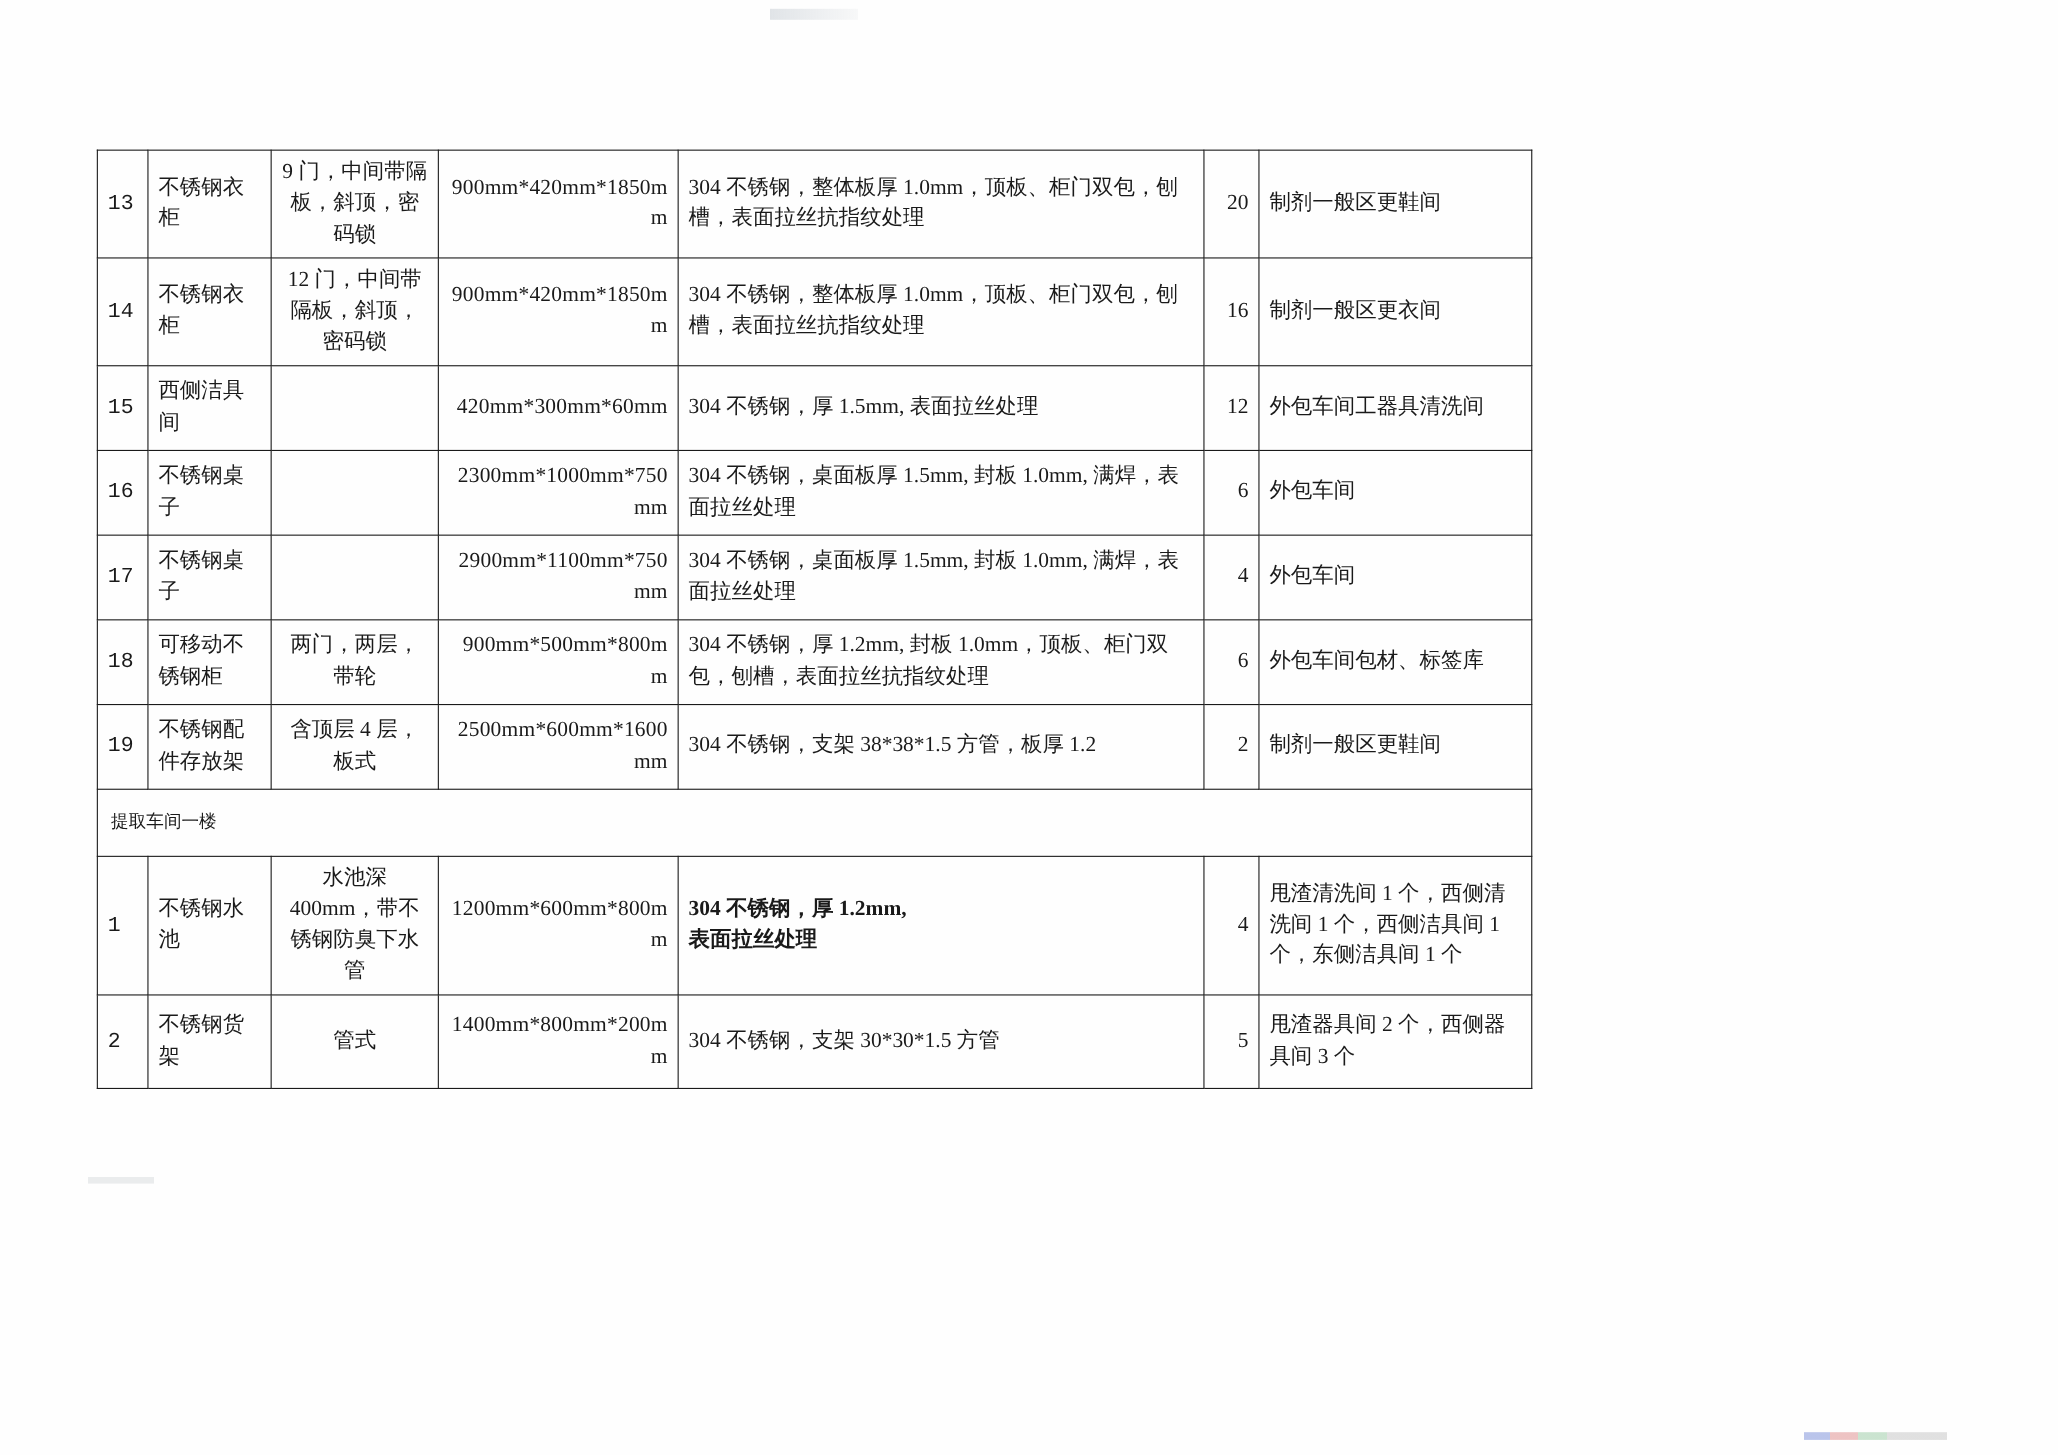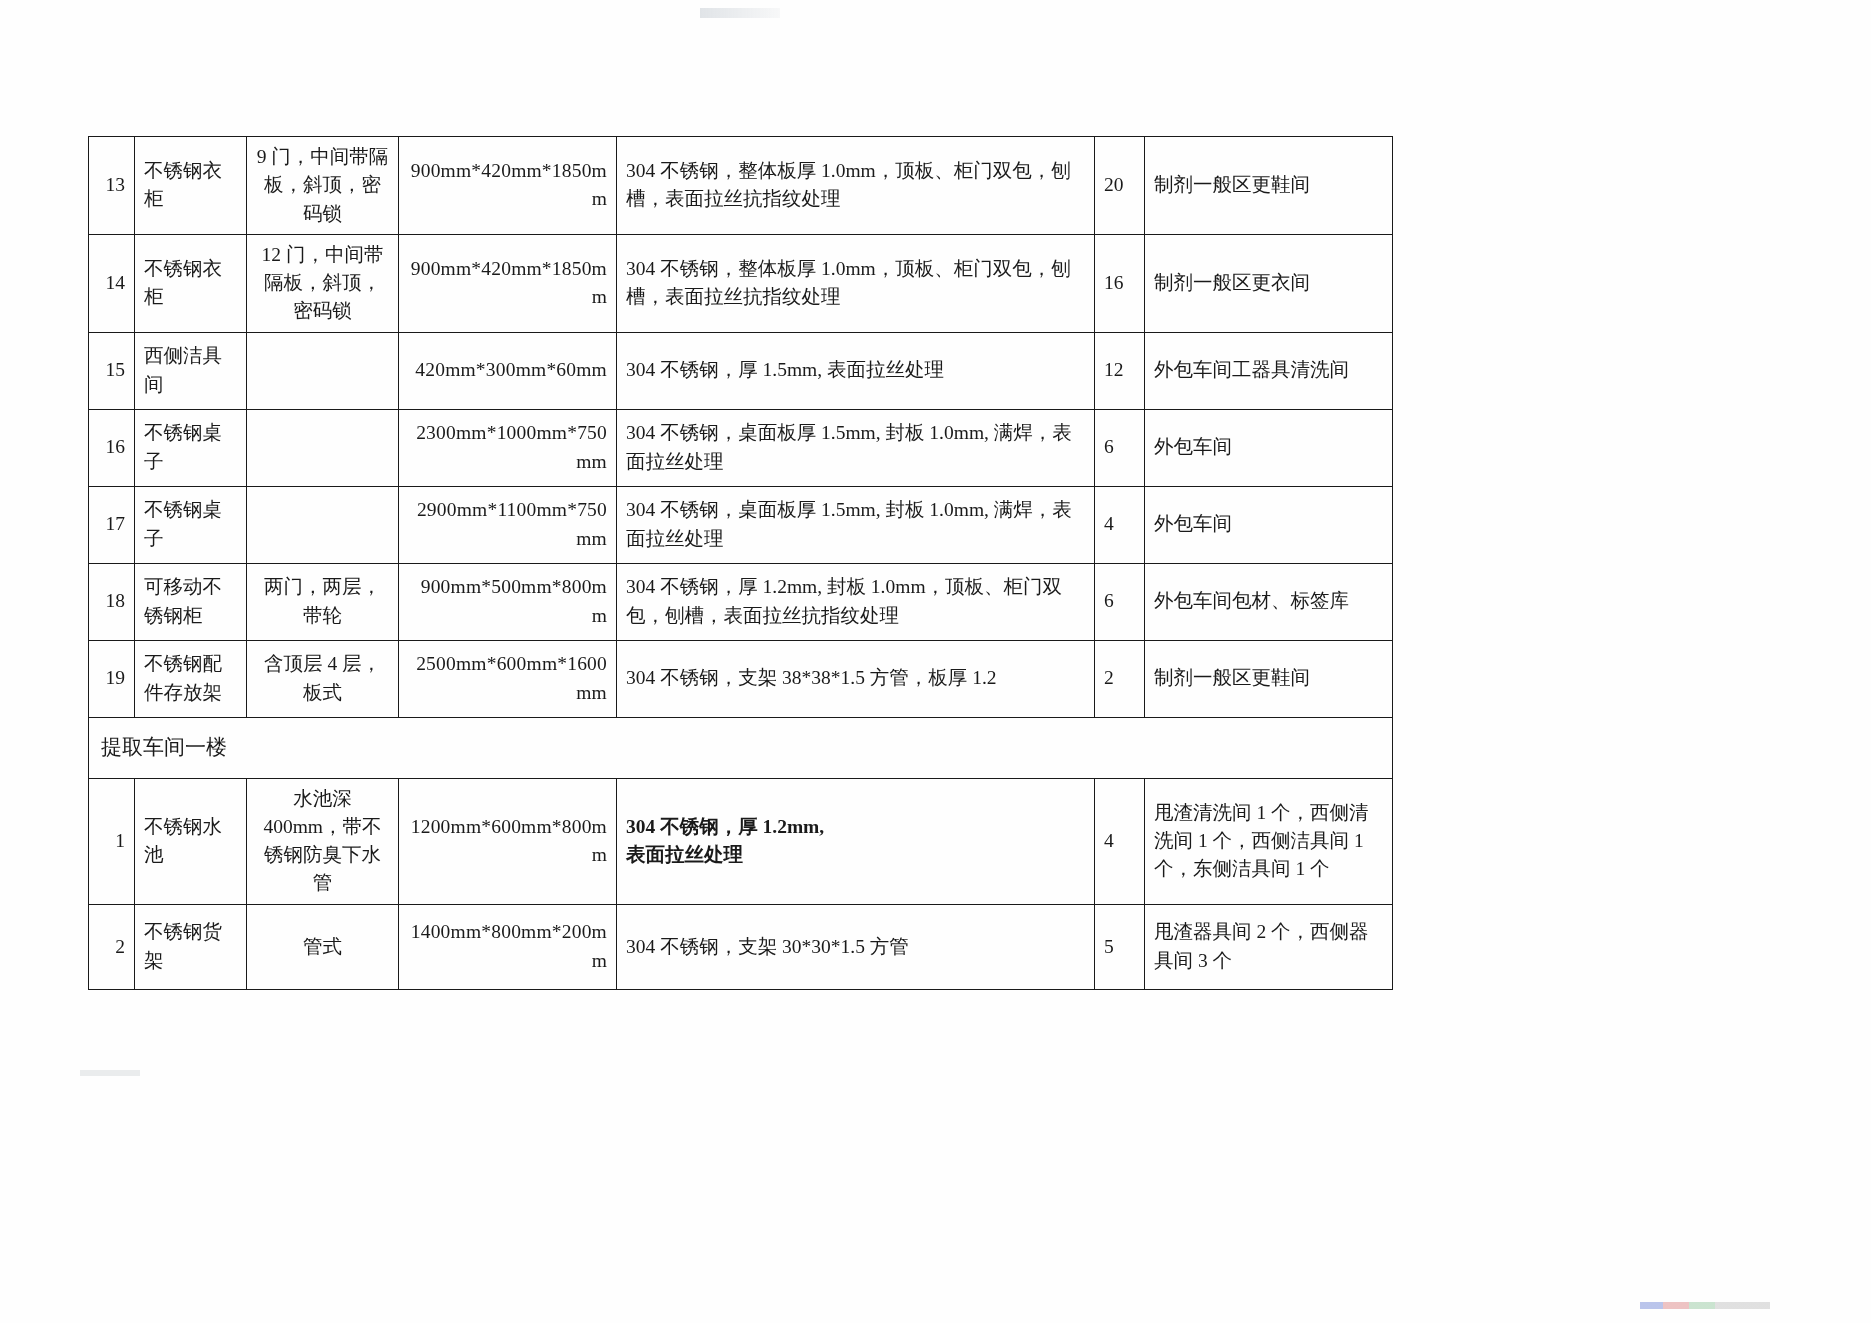--- a/index.html
+++ b/index.html
@@ -77,32 +77,32 @@
 
   
   col.c-no     { width: 46px; }
   col.c-name   { width: 112px; }
   col.c-spec   { width: 152px; }
   col.c-dim    { width: 218px; }
   col.c-desc   { width: 478px; }
   col.c-qty    { width: 50px; }
   col.c-loc    { width: 248px; }
 
-  .no-cell  { text-align: right; font-size: 19px; }
+  .no-cell  { text-align: left; font-size: 19px; font-family: Liberation Mono, monospace; }
   .name-cell { text-align: left; padding-left: 10px; }
   .spec-cell { text-align: center; }
   .dim-cell  { text-align: right; letter-spacing: 0.2px; }
   .desc-cell { text-align: left; }
-  .qty-cell  { text-align: left; }
+  .qty-cell  { text-align: right; }
   .loc-cell  { text-align: left; padding-left: 10px; }
 
   tr.section-row td {
     text-align: left;
     padding-left: 12px;
-    font-size: 21px;
+    font-size: 16px;
   }
 
   tr.tall-row td { height: 110px; }
   tr.row-h1 td { height: 72px; }
   tr.row-h2 td { height: 64px; }
   tr.row-h3 td { height: 48px; }
 </style>
 </head>
 <body>
 

